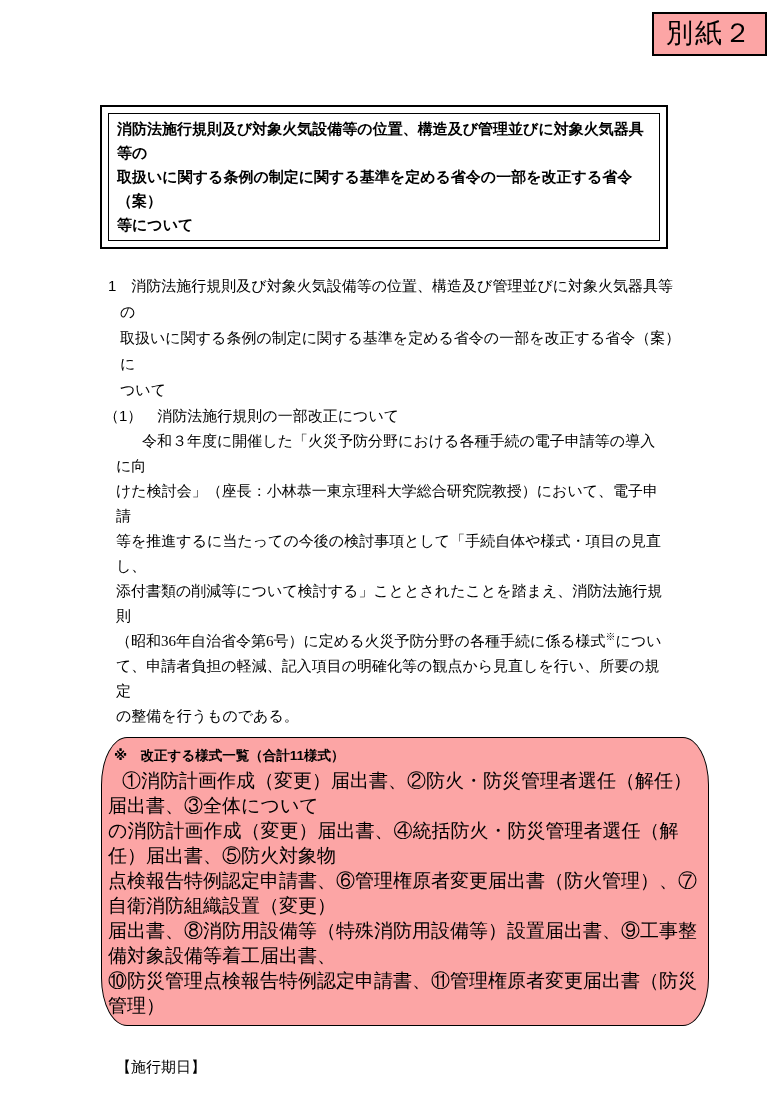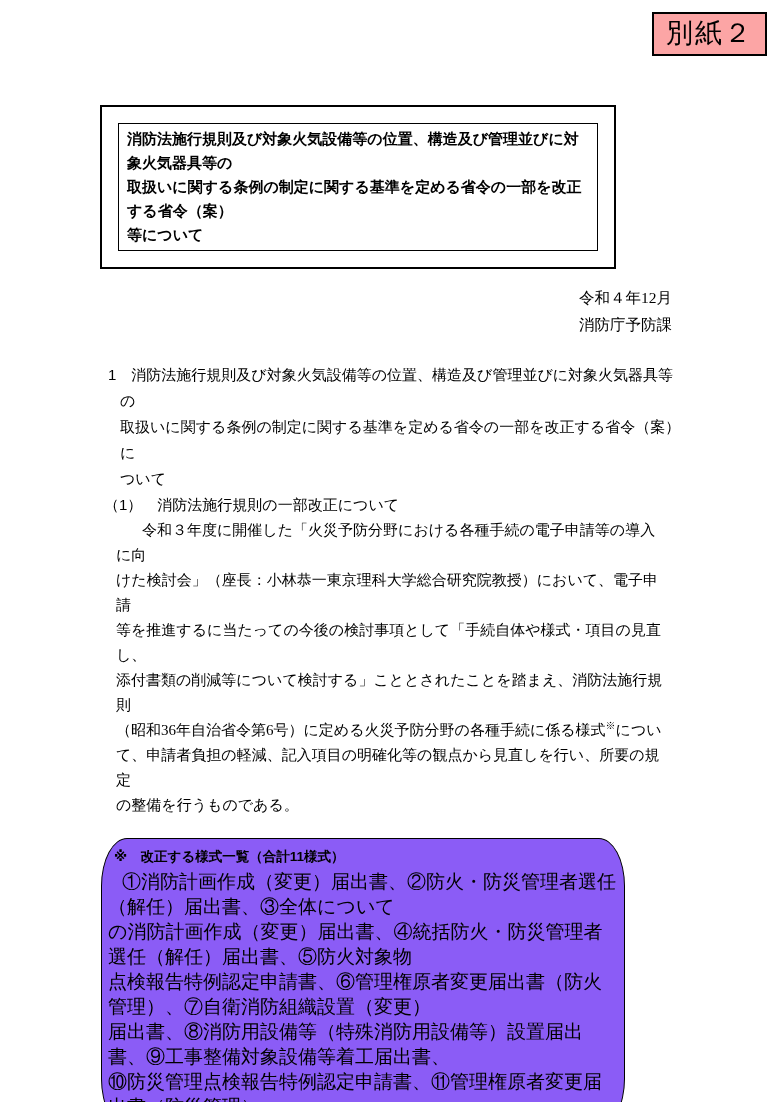--- a/index.html
+++ b/index.html
@@ -27,24 +27,24 @@
     padding:1px 12px 3px 12px;
     font-family:"Liberation Sans","DejaVu Sans",sans-serif;
     font-size:27px;
     letter-spacing:2px;
     background:#fca5a5;
   }
 
   
   .title-box{
     margin-left:-4px;
-    width:516px;
+    width:568px;
     box-sizing:border-box;
     border:2.5px solid #000;
-    padding:16px;
+    padding:6px;
     background:#fff;
   }
   .title-box-inner{
     border:1px solid #000;
     padding:3px 8px;
     font-family:"Liberation Sans","DejaVu Sans",sans-serif;
     font-weight:bold;
     font-size:15px;
     line-height:24px;
     white-space:pre-line;
@@ -88,27 +88,27 @@
     white-space:pre-line;
   }
   .body-para sup{
     font-size:10px;
     vertical-align:super;
     line-height:0;
   }
 
   
   .note-box{
-    margin:20px 0 0 -3px;
-    width:524px;
+    margin:8px 0 0 -3px;
+    width:608px;
     box-sizing:border-box;
     border:1.5px solid #000;
     border-radius:26px / 48px;
     padding:5px 8px 7px 6px;
-    background:#8b5cf6;
+    background:#fca5a5;
   }
   .note-box-heading{
     font-family:"Liberation Sans","DejaVu Sans",sans-serif;
     font-weight:bold;
     font-size:13.5px;
     line-height:25px;
     margin-left:6px;
   }
   .note-box-body{
     font-size:19px;
@@ -129,22 +129,20 @@
   </div>
 
   <div class="content">
 
     <div class="title-box">
       <div class="title-box-inner">消防法施行規則及び対象火気設備等の位置、構造及び管理並びに対象火気器具等の
 取扱いに関する条例の制定に関する基準を定める省令の一部を改正する省令（案）
 等について</div>
     </div>
 
-    <div class="date-block"><span>令和４年12月</span>
-<span>消防庁予防課</span></div>
 
     <div class="sec-heading">1　消防法施行規則及び対象火気設備等の位置、構造及び管理並びに対象火気器具等の
 取扱いに関する条例の制定に関する基準を定める省令の一部を改正する省令（案）に
 ついて</div>
 
     <div class="sub-heading">（1）　消防法施行規則の一部改正について</div>
 
 
     <p class="body-para"><span>令和３年度に開催した「火災予防分野における各種手続の電子申請等の導入に向
 けた検討会」（座長：小林恭一東京理科大学総合研究院教授）において、電子申請

